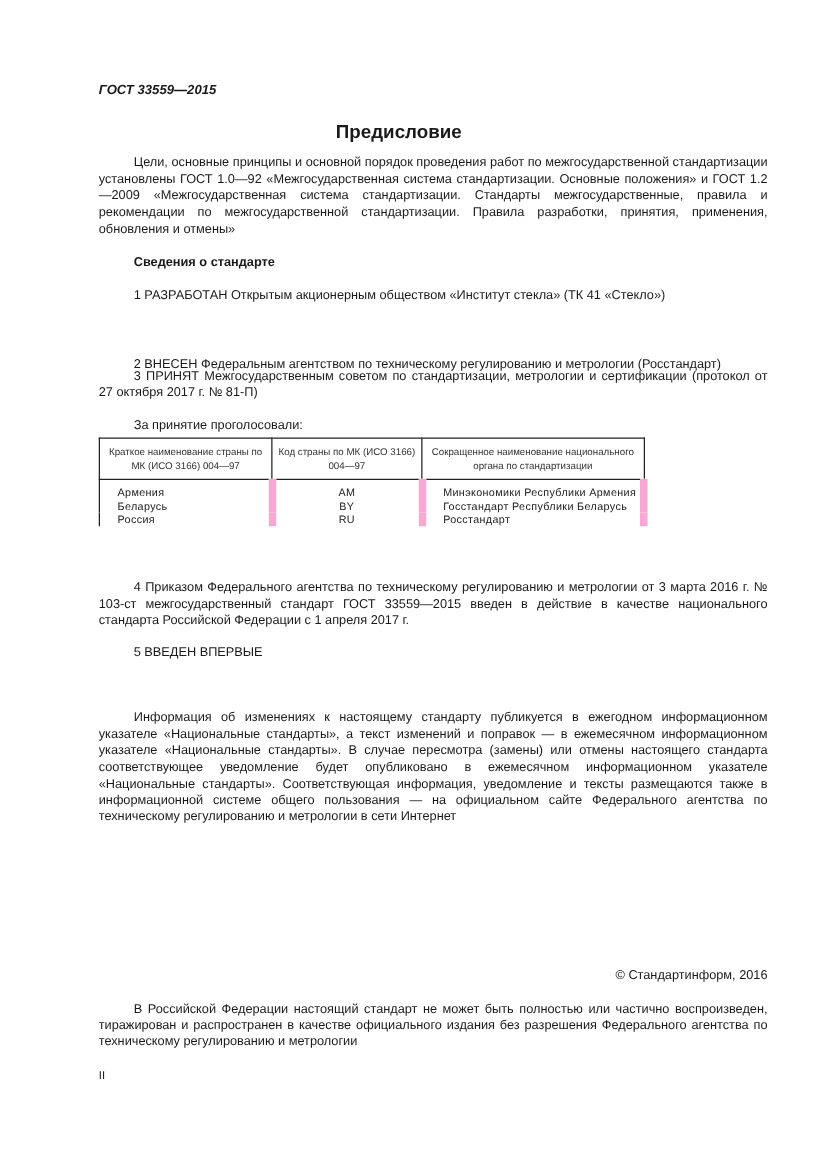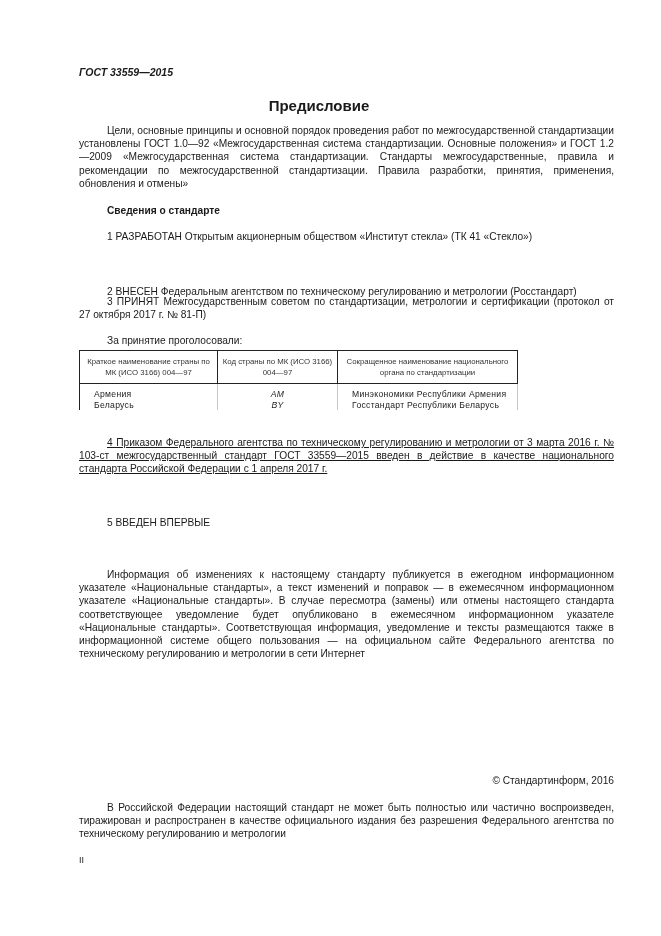--- a/index.html
+++ b/index.html
@@ -7,25 +7,25 @@
          font-family:"Liberation Sans", sans-serif; color:#1a1a1a; }
   .abs { position:absolute; }
   .doc-code { left:79px; top:66px; font-size:10.5px; font-weight:bold;font-style:italic; }
   .title { left:0; width:556px; top:97px; text-align:center; font-size:15px; font-weight:bold; padding-left:82px; box-sizing:border-box; }
   .para { left:79px; width:535px; font-size:10.2px; line-height:13.2px; text-align:justify; }
   .para .ind { display:inline-block; width:28px; }
   .sub { font-weight:bold; }
   .italic { }
   table.vote { position:absolute; left:79px; top:350px; width:439px; border-collapse:collapse; font-size:8.2px; }
   table.vote th { font-weight:normal; border:1px solid #222; border-bottom:1.5px solid #222; padding:3px 2px; line-height:11.5px; color:#333; font-size:7.8px; text-align:center; height:26px; }
-  table.vote td { border-left:1px solid #222; border-right:1px solid #f9a8d4; padding:0 2px; line-height:10.6px; font-size:8.6px; color:#222; letter-spacing:0.3px; }
+  table.vote td { border-left:1px solid #222; border-right:6px solid #f9a8d4; padding:0 2px; line-height:10.6px; font-size:8.6px; color:#222; letter-spacing:0.3px; }
   table.vote tr.first td { padding-top:5px; }
   table.vote tr.last td { border-bottom:1px solid #222; padding-bottom:3px; }
   td.c1 { padding-left:14px !important; }
-  td.c2 { text-align:center;font-style:italic; }
+  td.c2 { text-align:center; }
   td.c3 { padding-left:14px !important; }
   .copy { right:47px; top:775px; font-size:10.2px; }
   .pagenum { left:79px; top:855px; font-size:9px; }
 </style>
 </head>
 <body>
 
 <div class="abs doc-code">ГОСТ 33559—2015</div>
 
 <div class="abs title">Предисловие</div>
@@ -54,24 +54,29 @@
     <tr class="first">
       <td class="c1">Армения</td>
       <td class="c2">AM</td>
       <td class="c3">Минэкономики Республики Армения</td>
     </tr>
     <tr>
       <td class="c1">Беларусь</td>
       <td class="c2">BY</td>
       <td class="c3">Госстандарт Республики Беларусь</td>
     </tr>
+    <tr>
+      <td class="c1">Россия</td>
+      <td class="c2">RU</td>
+      <td class="c3">Росстандарт</td>
+    </tr>
   </tbody>
 </table>
 
-<div class="abs para" style="top:436px;text-decoration:underline;"><span class="ind"></span><span>4 Приказом Федерального агентства по техническому регулированию и метрологии от 3 марта 2016 г. № 103-ст межгосударственный стандарт ГОСТ 33559—2015 введен в действие в качестве национального стандарта Российской Федерации с 1 апреля 2017 г.</span></div>
+<div class="abs para" style="top:464px;"><span class="ind"></span><span>4 Приказом Федерального агентства по техническому регулированию и метрологии от 3 марта 2016 г. № 103-ст межгосударственный стандарт ГОСТ 33559—2015 введен в действие в качестве национального стандарта Российской Федерации с 1 апреля 2017 г.</span></div>
 
 <div class="abs para" style="top:516px;"><span class="ind"></span><span>5 ВВЕДЕН ВПЕРВЫЕ</span></div>
 
 <div class="abs para italic" style="top:568px;"><span class="ind"></span><span>Информация об изменениях к настоящему стандарту публикуется в ежегодном информационном указателе «Национальные стандарты», а текст изменений и поправок — в ежемесячном информационном указателе «Национальные стандарты». В случае пересмотра (замены) или отмены настоящего стандарта соответствующее уведомление будет опубликовано в ежемесячном информационном указателе «Национальные стандарты». Соответствующая информация, уведомление и тексты размещаются также в информационной системе общего пользования — на официальном сайте Федерального агентства по техническому регулированию и метрологии в сети Интернет</span></div>
 
 <div class="abs copy">© Стандартинформ, 2016</div>
 
 <div class="abs para" style="top:801px;"><span class="ind"></span><span>В Российской Федерации настоящий стандарт не может быть полностью или частично воспроизведен, тиражирован и распространен в качестве официального издания без разрешения Федерального агентства по техническому регулированию и метрологии</span></div>
 
 <div class="abs pagenum">II</div>

